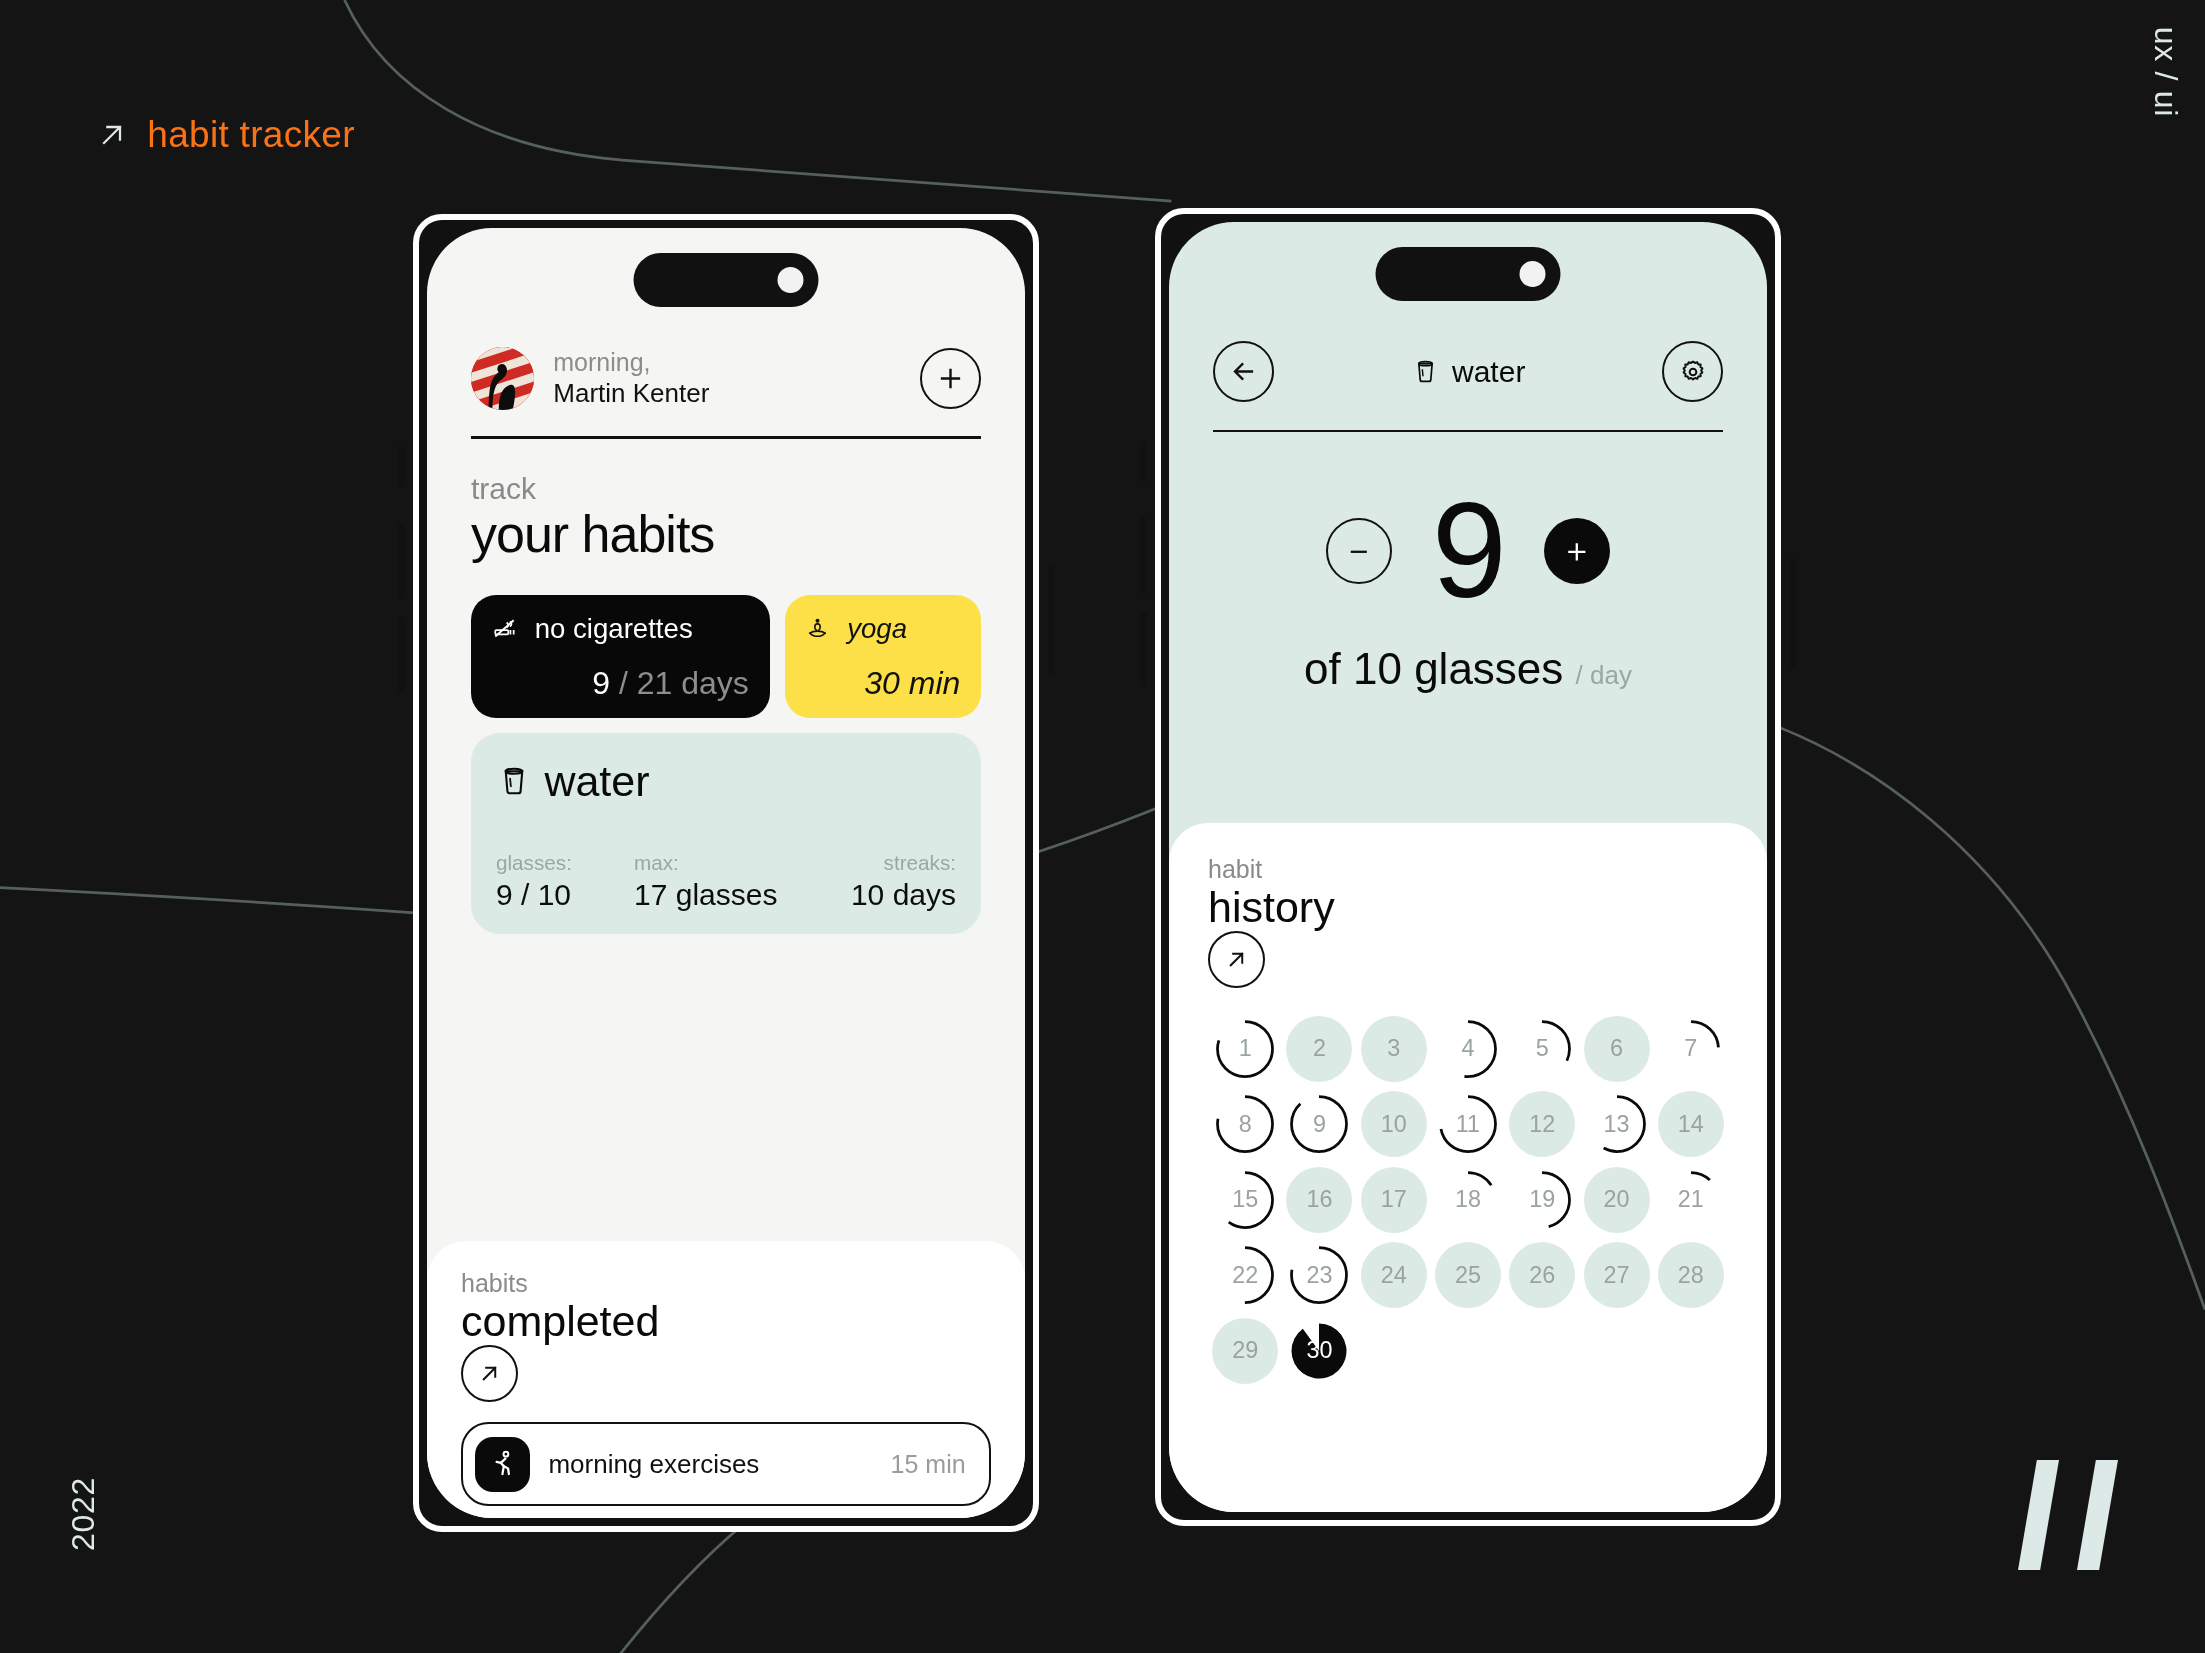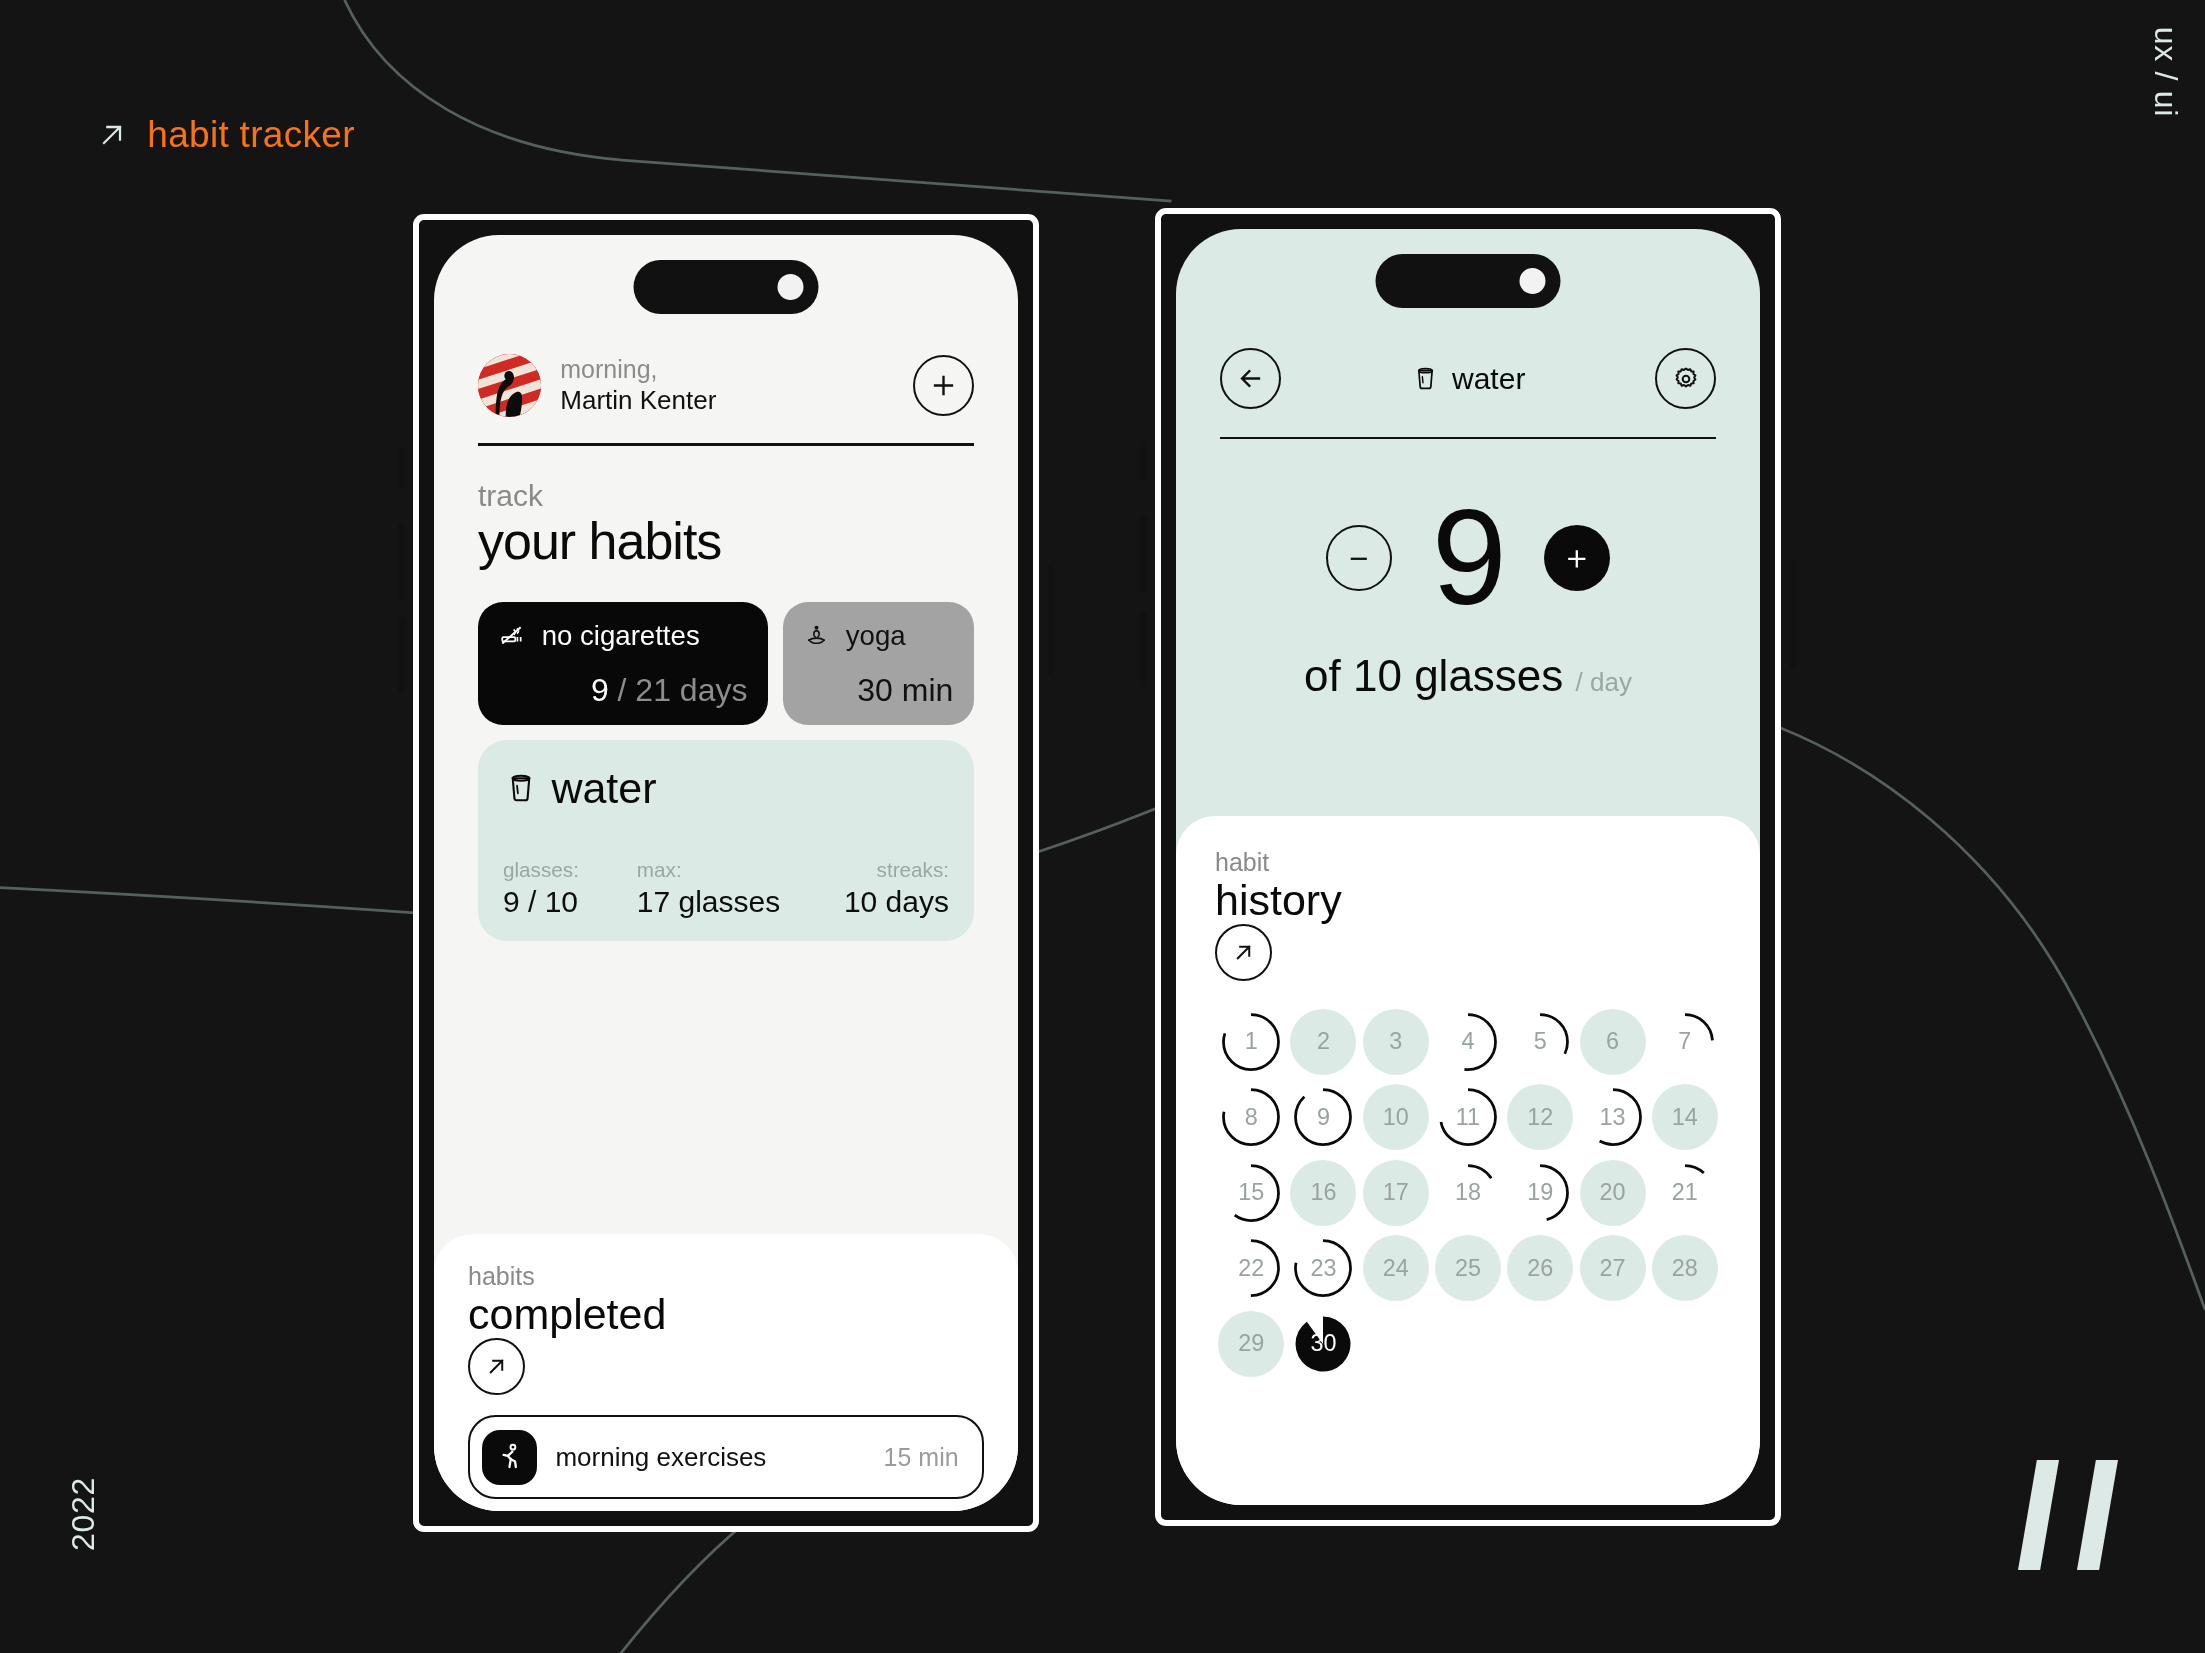--- a/index.html
+++ b/index.html
@@ -39,24 +39,24 @@
     white-space: nowrap; z-index: 5;
   }
   
   .slashes { position: absolute; right: 87px; bottom: 84px; z-index: 5; display: flex; gap: 18px; }
   .slash { width: 41px; height: 110px; background: #dce9e6;
            clip-path: polygon(46% 0, 100% 0, 54% 100%, 0 100%); }
 
   
   .phone {
     position: absolute; z-index: 3;
-    border-radius: 11px;
+    border-radius: 29px;
     background: #111;
     border: 6.2px solid #ffffff;
-    padding: 15px;
+    padding: 8px;
     box-shadow: 0 0 0 0 rgba(0,0,0,0);
   }
   .phone-screen {
     width: 100%; height: 100%;
     border-radius: 65px;
     overflow: hidden;
     position: relative;
   }
   #phone-1 { left: 413px; top: 214px; width: 626px; height: 1318px; }
   #phone-2 { left: 1155px; top: 208px; width: 626px; height: 1318px; }
@@ -91,21 +91,21 @@
     background: transparent;
   }
   .rule { height: 2.8px; background: #111; margin: 26px 44px 0 44px; }
 
   .eyebrow { color: #8a8a8a; font-size: 30px; margin-top: 33px; }
   .bigtitle { color: #0a0a0a; font-size: 52px; font-weight: 400; letter-spacing: -1px; line-height: 1.05; margin-top: 1.4px; }
 
   .habit-row { display: flex; gap: 15px; margin-top: 33px; }
   .habit-card { border-radius: 25px; padding: 18px 20.7px 16.5px 20.7px; display: flex; flex-direction: column; justify-content: space-between; }
   .card-dark { background: #080808; flex: 1 1 58%; min-height: 116px; }
-  .card-cream { background: #a3a3a3; flex: 1 1 38%; min-height: 116px; }
+  .card-cream { background: #fde047; flex: 1 1 38%; min-height: 116px; font-style: italic; }
   .card-head { display: flex; align-items: center; gap: 17px; font-size: 27.6px; }
   .card-dark .card-head { color: #fff; }
   .card-cream .card-head { color: #111; }
   .card-value { font-size: 32px; text-align: right; }
   .card-dark .card-value { color: #fff; }
   .card-dark .card-value .muted { color: #8d8d8d; }
   .card-cream .card-value { color: #111; margin-top: 20px; }
 
   .water-card { background: #dbeae5; border-radius: 29px; margin-top: 15px; padding: 23.4px 25px 22px 25px; min-height: 201px; display: flex; flex-direction: column; justify-content: space-between; }
   .water-title { display: flex; align-items: center; gap: 12.4px; font-size: 43px; color: #0a0a0a; }

